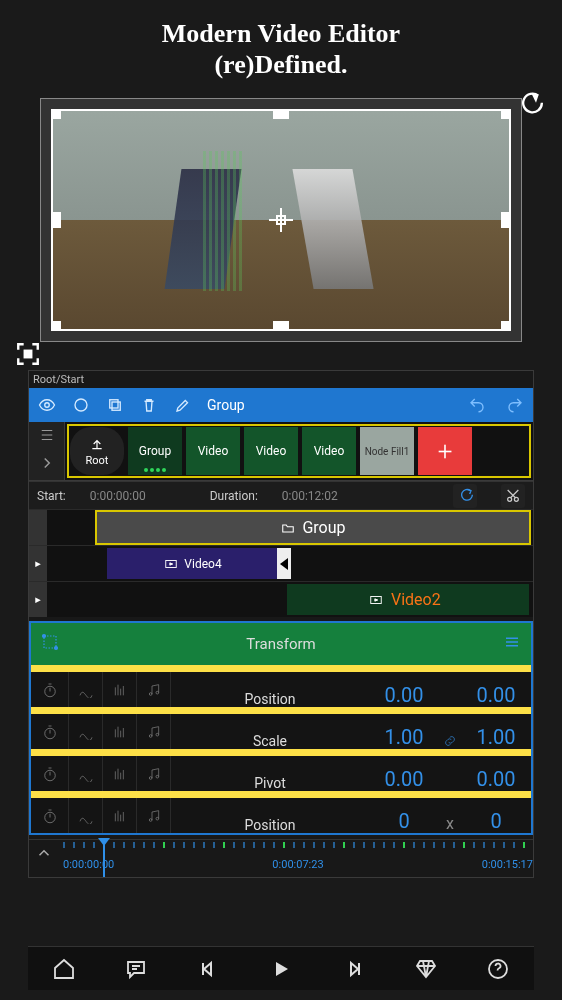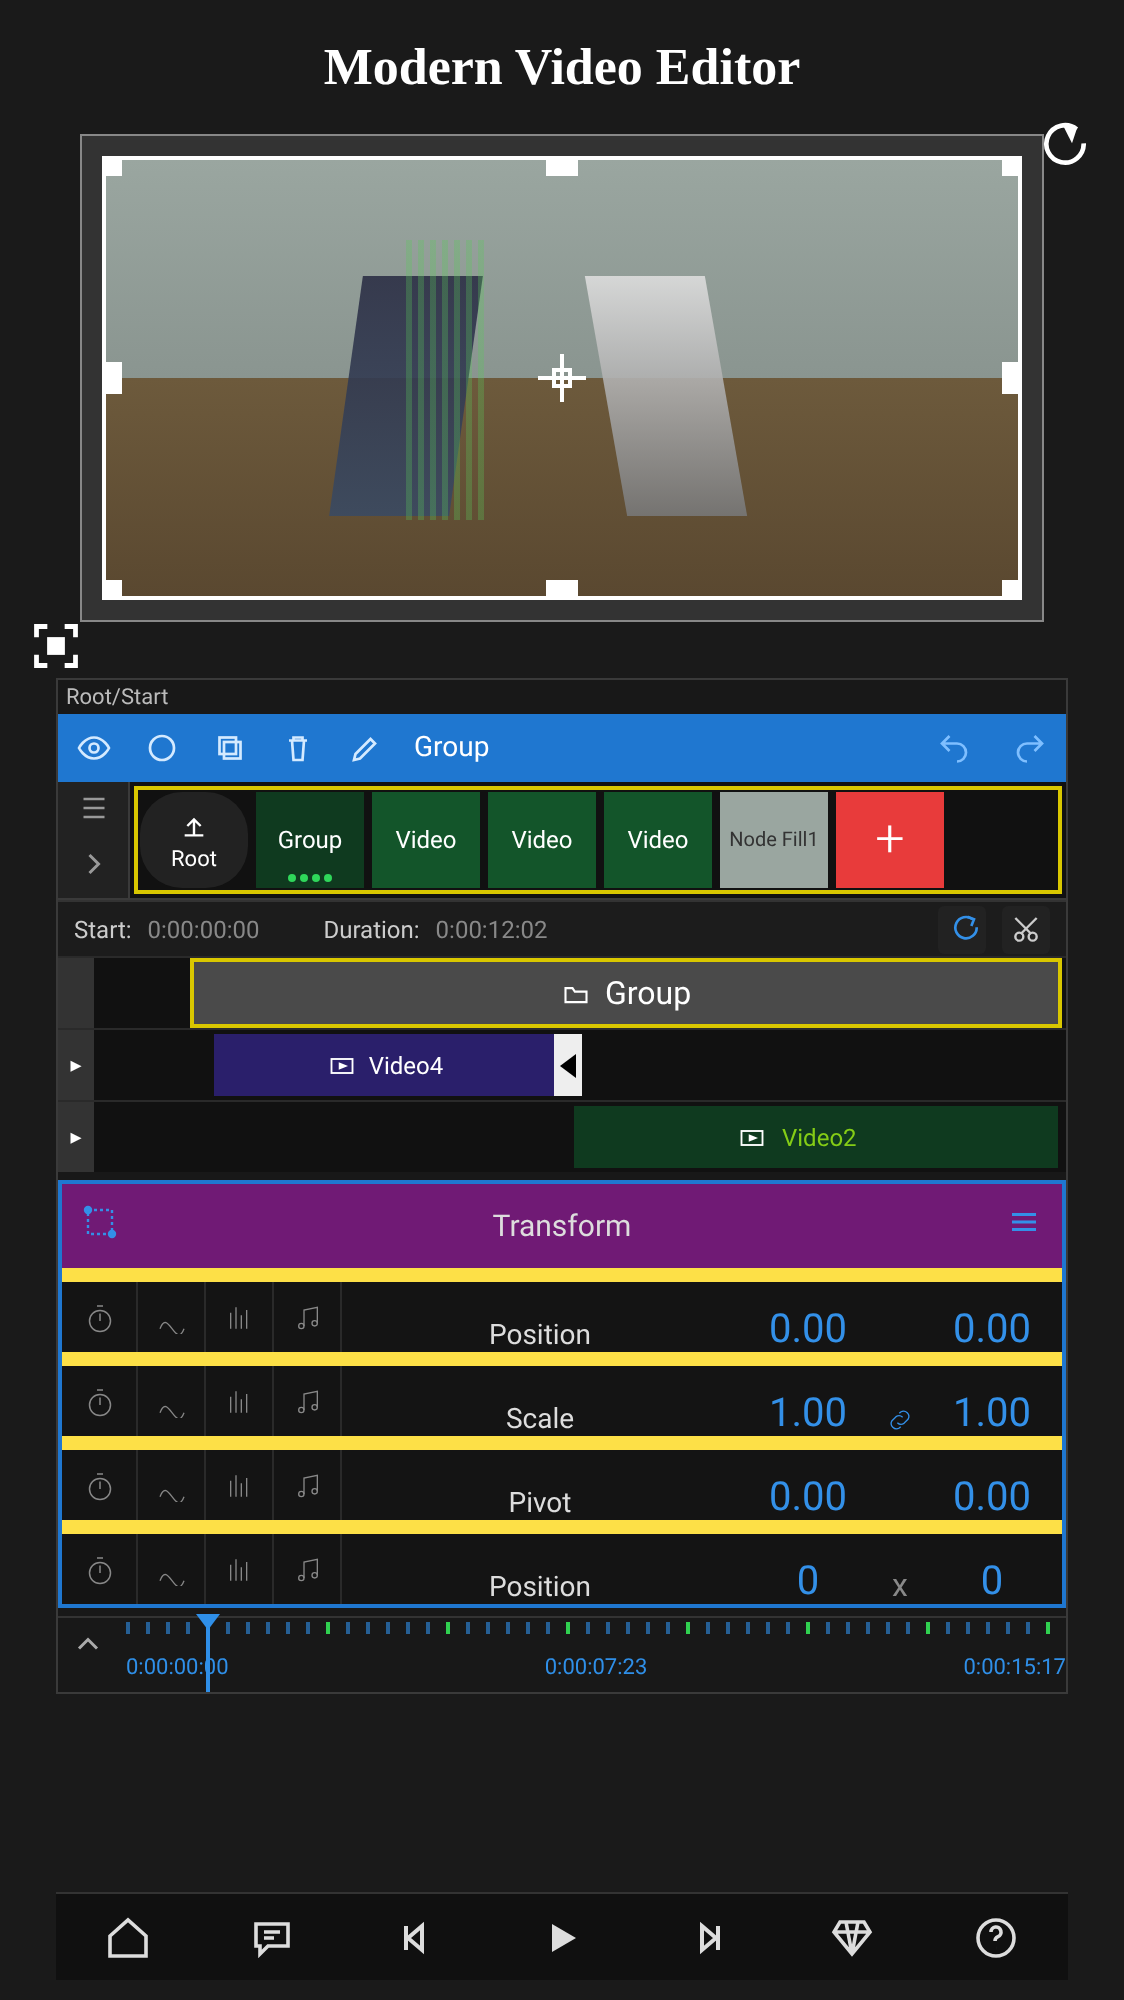--- a/index.html
+++ b/index.html
@@ -83,39 +83,39 @@
   .strip { flex:1; display:flex; padding:5px; gap:4px; background:#111; outline:2px solid #d9c700; outline-offset:-4px;}
   .root-btn { width:54px; height:48px; background:#222; color:#fff; display:flex; flex-direction:column; align-items:center; justify-content:center; font-size:11px; gap:2px;border-radius:21px;}
   .clip { width:54px; height:48px; display:flex; align-items:center; justify-content:center; font-size:12px; color:#fff; position:relative;}
   .clip.group { background:#0f3a1f; }
   .clip.vid { background:#13552a; }
   .clip.fill { background:#9aa6a0; color:#333; font-size:10px;}
   .clip.add { background:#e83b3b; font-size:26px; font-weight:300;}
   .dots { position:absolute; bottom:3px; display:flex; gap:2px;}
   .dots span{ width:4px; height:4px; border-radius:50%; background:#2fd65a;}
 
-  .timing-row { display:flex; align-items:center; height:28px; background:#1c1c1c; padding:0 8px; gap:8px; font-size:12px; border-top:1px solid #333;}
+  .timing-row { display:flex; align-items:center; height:28px; background:#1c1c1c; padding:0 8px; gap:24px; font-size:12px; border-top:1px solid #333;}
   .timing-row .tl-label { color:#ccc; font-size:12px;}
   .timing-row .tl-val { color:#888; font-size:12px;}
   .timing-row .flex-spacer { flex:1;}
   .timing-row .mini-icon { width:24px; height:24px; background:#222; display:flex; align-items:center; justify-content:center; border-radius:3px;}
   .timing-row .mini-icon svg { width:16px; height:16px;}
 
   .tracks { background:#111;}
   .track-row { height:36px; display:flex; align-items:stretch; border-top:1px solid #2a2a2a; position:relative;}
   .track-left { width:18px; background:#333; display:flex; align-items:center; justify-content:center; color:#fff; font-size:11px;}
   .track-body { flex:1; position:relative;}
   .group-clip { position:absolute; left:50px; right:4px; top:2px; bottom:2px; background:#4a4a4a; outline:2px solid #d9c700; display:flex; align-items:center; justify-content:center; gap:6px;}
   .vid4-clip { position:absolute; left:60px; width:170px; top:2px; bottom:2px; background:#2a1f6b; display:flex; align-items:center; justify-content:center; gap:4px; color:#fff; font-size:12px;}
-  .vid2-clip { position:absolute; left:240px; right:4px; top:2px; bottom:2px; background:#0f3a1f; display:flex; align-items:center; padding-left:80px; gap:6px; color:#84cc16; font-size:12px;}
+  .vid2-clip { position:absolute; left:240px; right:4px; top:2px; bottom:2px; background:#0f3a1f; display:flex; align-items:center; padding-left:80px; gap:6px; color:#f97316; font-size:16px;}
   .tri-right-box { position:absolute; left:230px; top:2px; bottom:2px; width:14px; background:#eee; display:flex; align-items:center; justify-content:center;}
   .tri-right-box::before { content:""; border-top:6px solid transparent; border-bottom:6px solid transparent; border-right:8px solid #000;}
 
   .transform-panel { margin-top:4px; border:2px solid #1f77d0; background:#141414;}
-  .tp-header { height:42px; background:#701a75; display:flex; align-items:center; padding:0 10px;}
+  .tp-header { height:42px; background:#15803d; display:flex; align-items:center; padding:0 10px;}
   .tp-header .tph-icon svg { width:18px; height:18px; fill:none; stroke:#3390e8;}
   .tp-header .tph-title { flex:1; text-align:center; font-size:15px; color:#ddd;}
   .tp-header .hamburger svg { stroke:#3390e8;}
   .tp-row { height:42px; display:flex; align-items:flex-end; border-top:7px solid #fde047;}
   .tp-cell-icon { width:38px; display:flex; align-items:center; justify-content:center; border-right:1px solid #2a2a2a; height:100%;}
   .tp-cell-icon svg { width:18px; height:18px; fill:none; stroke:#888;}
   .tp-mini { width:34px; display:flex; align-items:center; justify-content:center; height:100%; border-right:1px solid #2a2a2a;}
   .tp-mini svg { width:16px; height:16px; fill:none; stroke:#888;}
   .tp-label { flex:1; text-align:center; font-size:14px; color:#ddd;}
   .tp-val { width:70px; text-align:center; font-size:20px; color:#3390e8;}
@@ -137,20 +137,21 @@
   .bottom-bar { position:absolute; left:28px; right:28px; bottom:10px; height:44px; background:#101010; display:flex; align-items:center; justify-content:space-around; border-top:1px solid #333;}
   .bb-icon { width:28px; height:28px; display:flex; align-items:center; justify-content:center;}
   .bb-icon svg { width:24px; height:24px; fill:none; stroke:#ddd; stroke-width:1.8;}
   .bb-play svg { fill:#ddd; stroke:none;}
 </style>
 </head>
 <body>
 
 <div class="hero-title">
   <div>Modern Video Editor</div>
+  <div>(re)Defined.</div>
 </div>
 
 <div class="preview-area">
   <div class="preview-frame">
     <div class="dancer d1"></div>
     <div class="dancer d2"></div>
     <div class="glitch"></div>
     <div class="pivot-cross">
         <span></span>
       </div>

